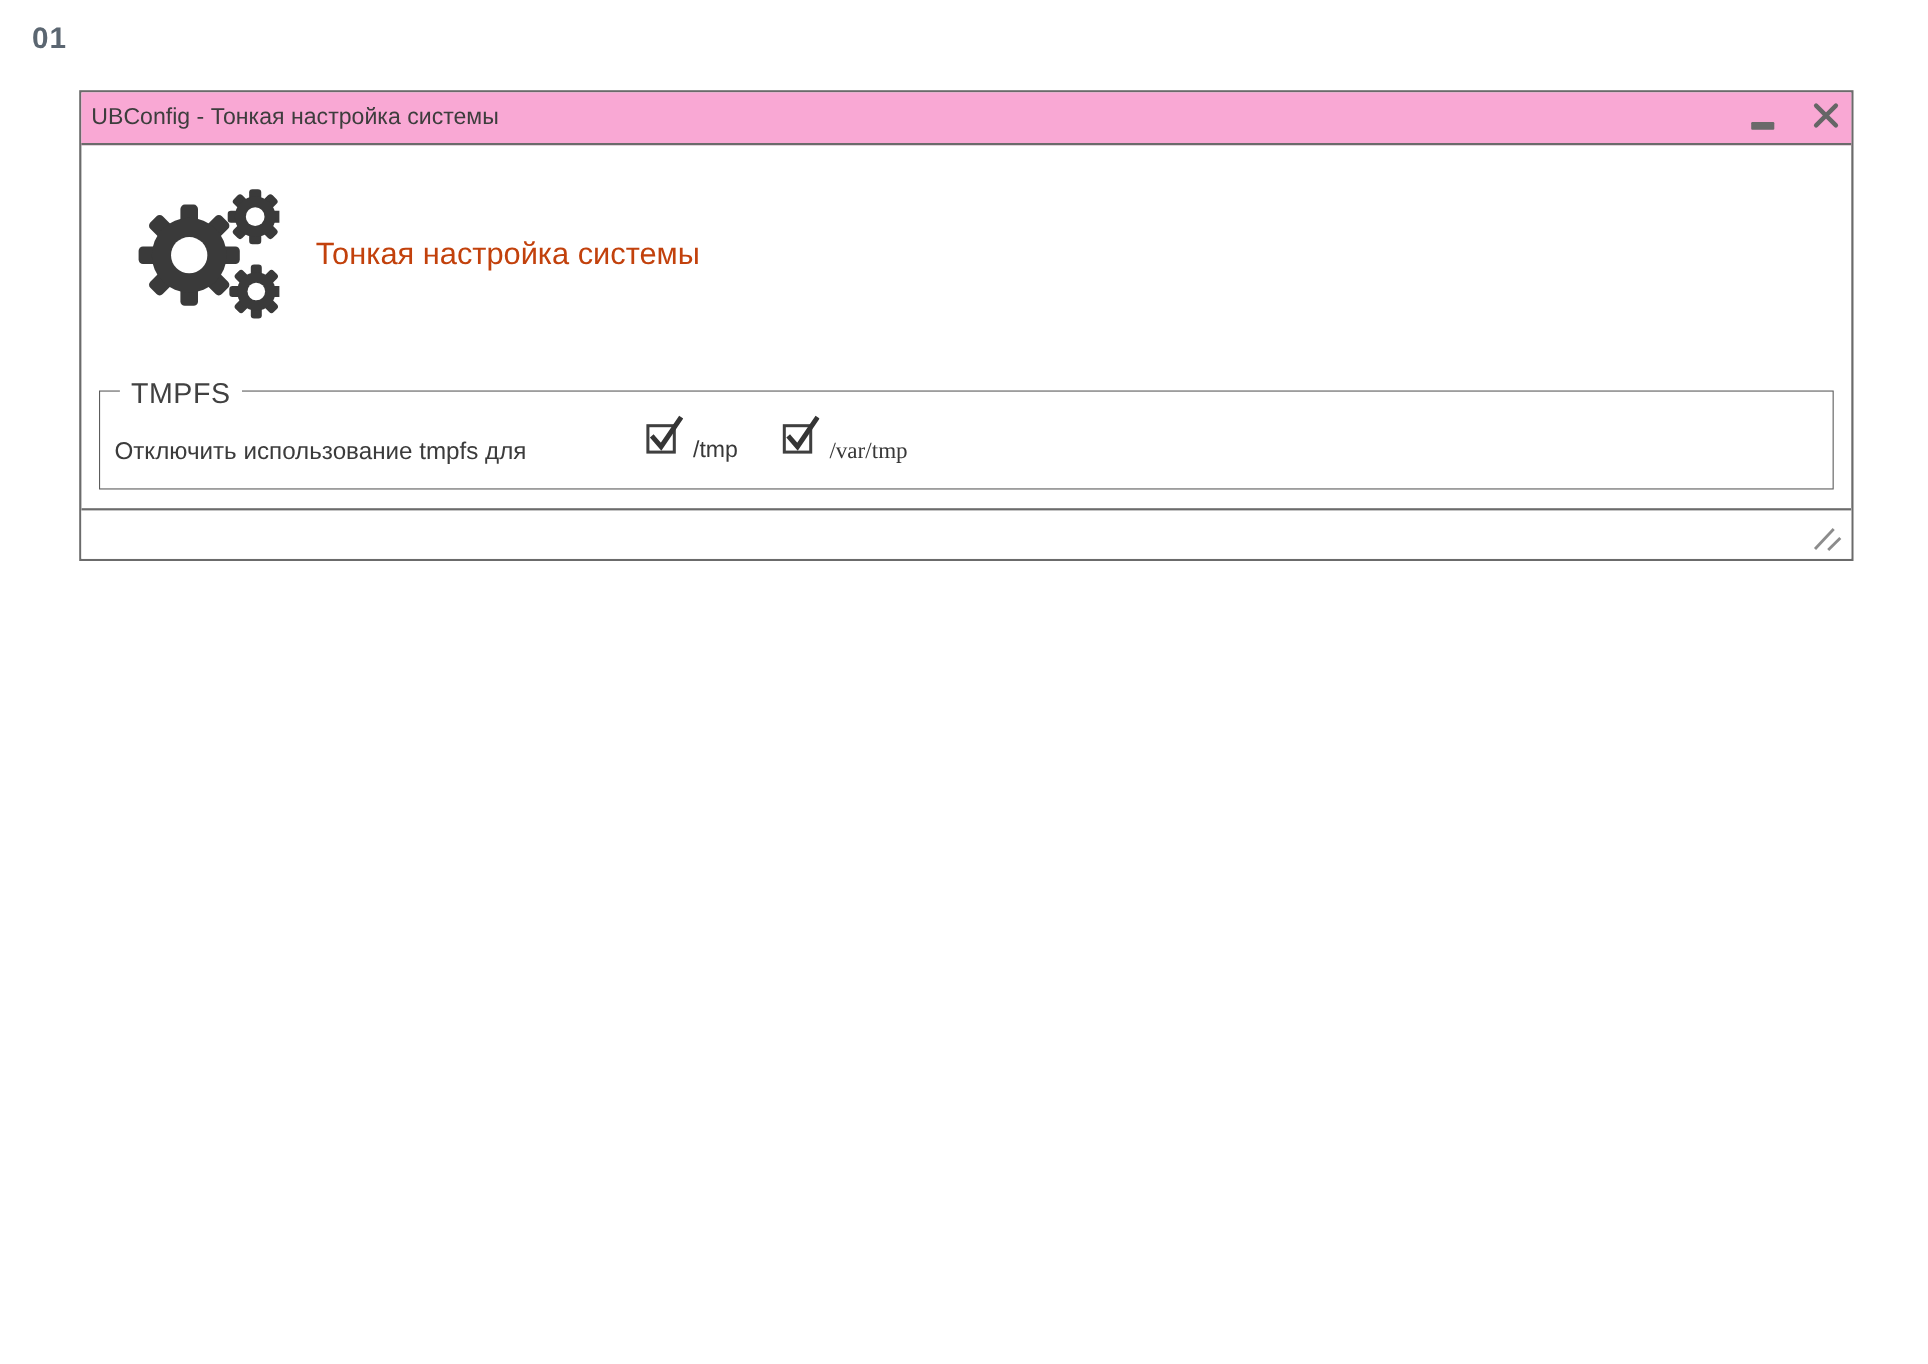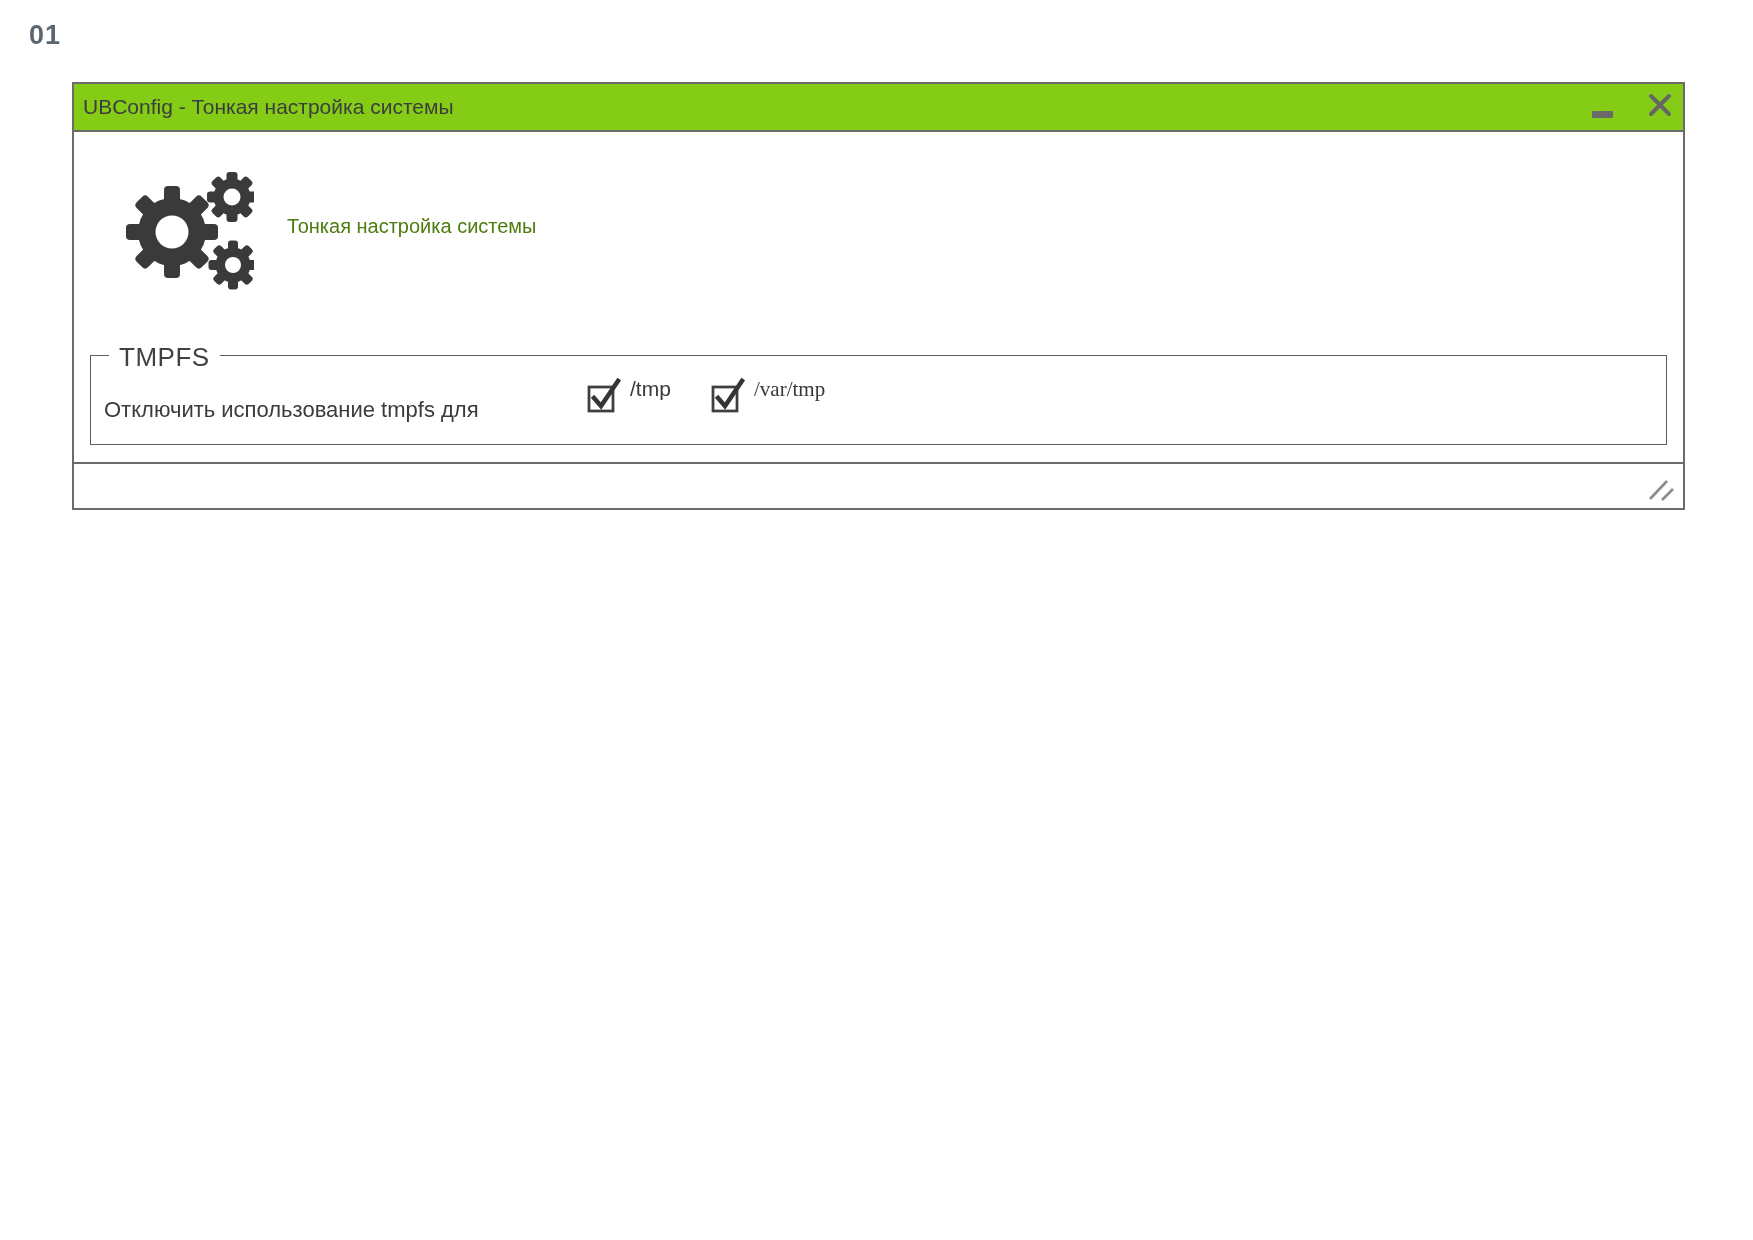--- a/index.html
+++ b/index.html
@@ -33,21 +33,21 @@
     height: 428px;
     border: 2px solid #6b6b6b;
     background: #ffffff;
     box-sizing: border-box;
   }
   .titlebar {
     position: absolute;
     left: 0; top: 0; right: 0;
     height: 46px;
     border-bottom: 2px solid #6b6b6b;
-    background: #84cc16;
+    background: #f9a8d4;
   }
   .window-title {
     position: absolute;
     left: 9px; top: 0;
     line-height: 46px;
     font-size: 21px;
     color: #3d3d3d;
     white-space: nowrap;
   }
   .btn {
@@ -97,38 +97,38 @@
   }
   .checkbox {
     position: absolute;
     top: 21px;
     display: flex;
     align-items: flex-start;
     cursor: pointer;
   }
   .checkbox .cb-label {
     margin-left: 9px;
-    margin-top: 0;
+    margin-top: 20px;
     font-size: 21px;
     color: #383838;
     white-space: nowrap;
   }
   .cb-1 { left: 496px; }
   .cb-2 { left: 620px; font-family: Liberation Serif, serif; }
   .gears-svg {
     position: absolute;
     left: 44px;
     top: 86px;
   }
   .heading {
     position: absolute;
     left: 213px;
     top: 131px;
-    font-size: 20px;
-    color: #4d7c0f;
+    font-size: 28px;
+    color: #c2410c;
     white-space: nowrap;
   }
   .statusbar {
     position: absolute;
     left: 0; right: 0; bottom: 0;
     height: 44px;
     border-top: 2px solid #6b6b6b;
     background: #ffffff;
   }
   .grip {

